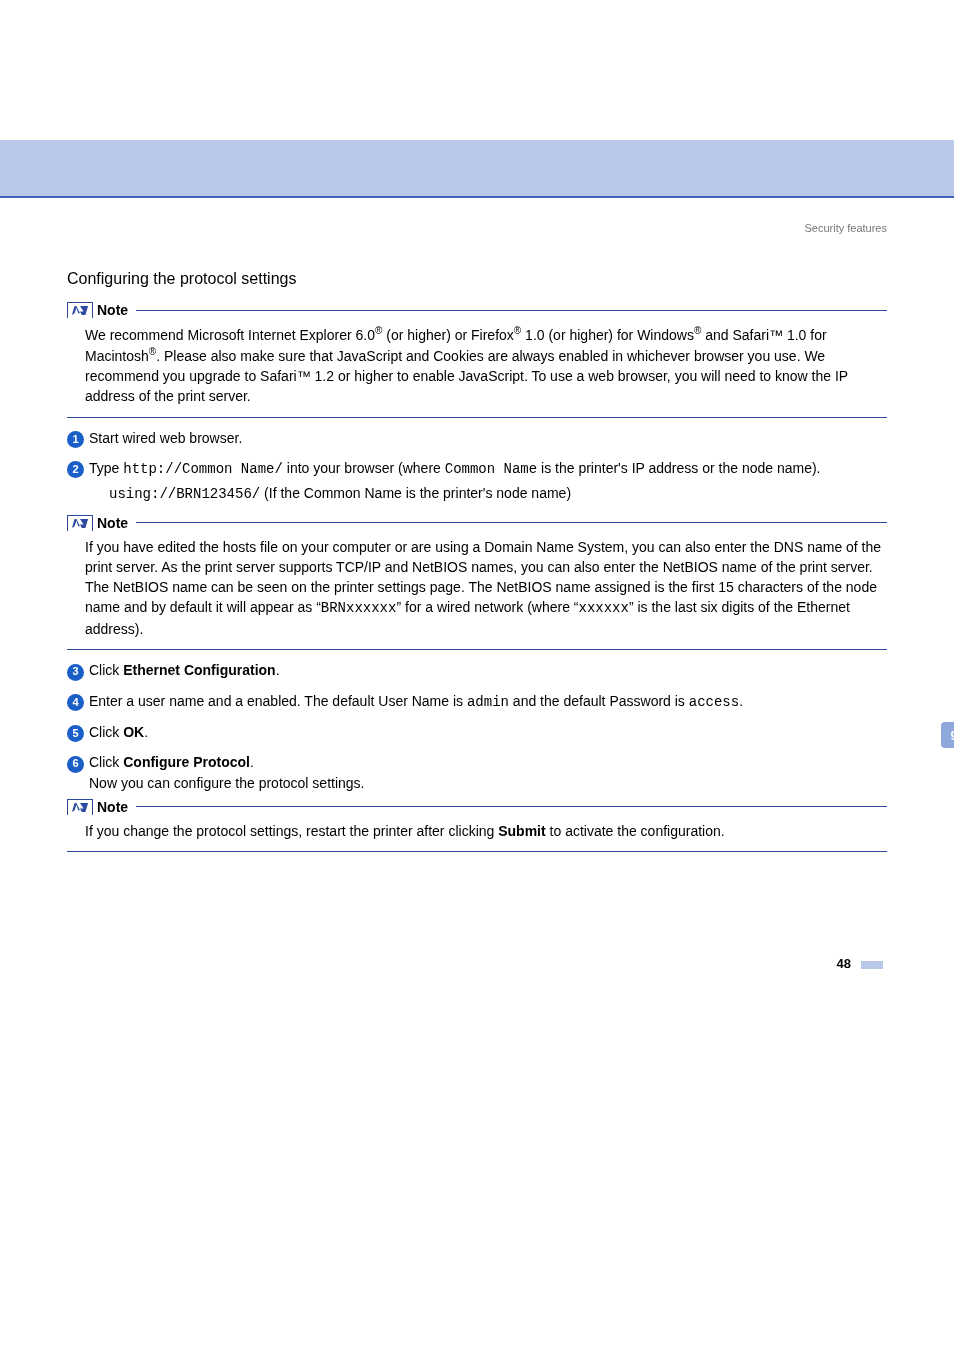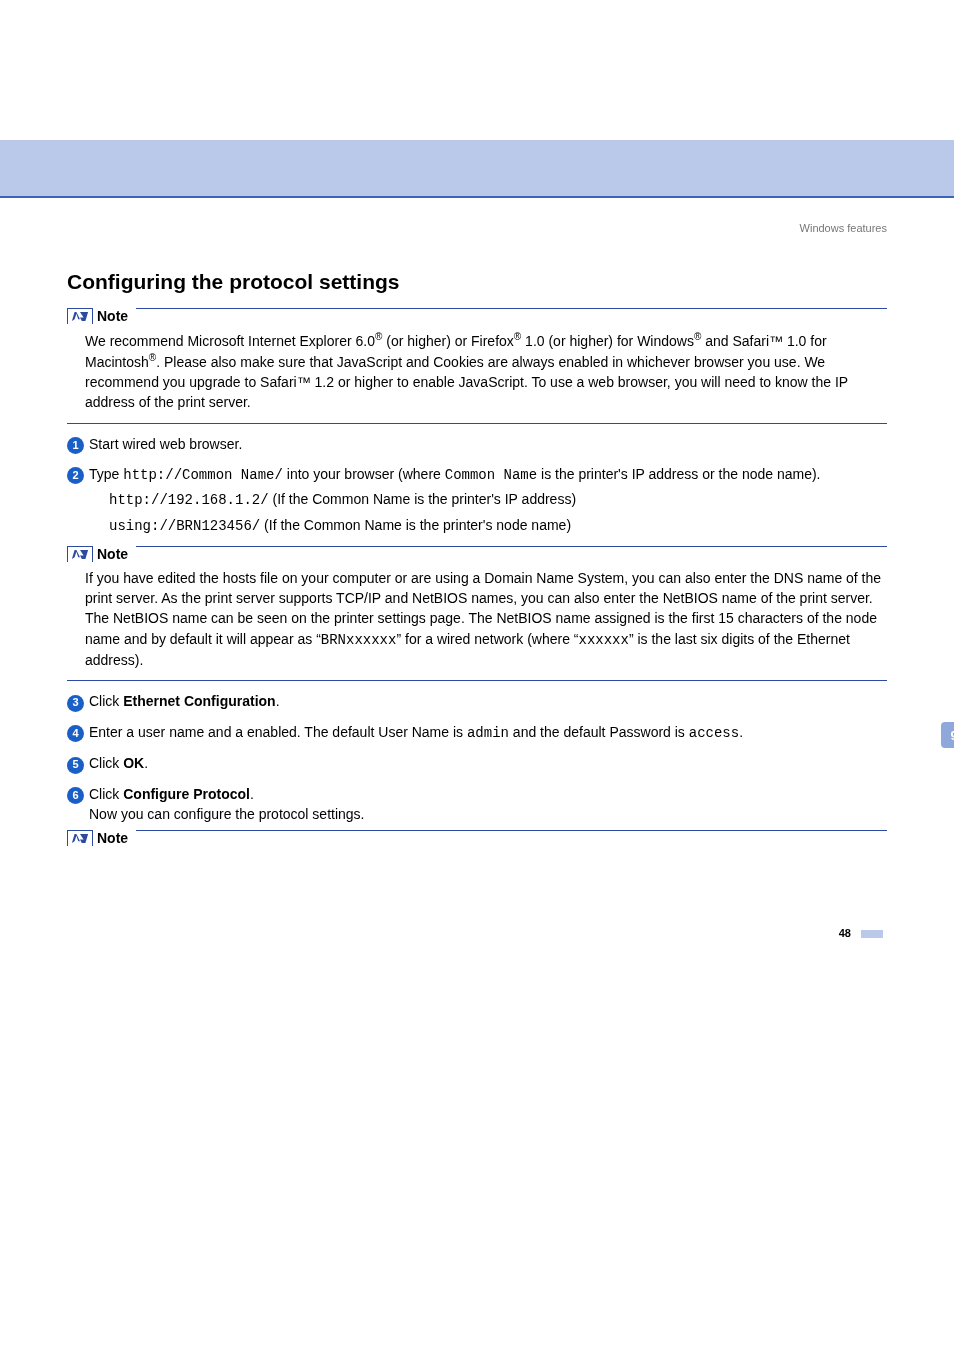--- a/index.html
+++ b/index.html
@@ -21,34 +21,35 @@
     padding: 0 20px;
     position: relative;
   }
   .section-breadcrumb {
     text-align: right;
     font-size: 11px;
     color: #777;
     margin-top: 24px;
   }
   .section-title {
-    font-weight: bold;
-    font-size: 21px;
+    font-weight: normal;
+    font-size: 16px;
     margin-top: 36px;
     margin-bottom: 14px;
   }
   .intro {
     line-height: 1.4;
     margin-bottom: 8px;
   }
   .note-block {
     margin: 6px 0 8px 0;
   }
   .note-header {
     display: flex;
+    align-items: center;
     margin-bottom: 2px;
   }
   .note-icon {
     border: 1.5px solid #2c4aa0;
     border-bottom-width: 0;
     padding: 1px 3px;
     display: inline-block;
     margin-right: 4px;
   }
   .note-icon svg { display: block; }
@@ -109,24 +110,24 @@
     border-radius: 4px;
     color: #fff;
     display: flex;
     align-items: center;
     justify-content: center;
     font-weight: bold;
     font-size: 13px;
   }
   .footer {
     position: relative;
-    margin-top: 81px;
+    margin-top: 104px;
     text-align: right;
     font-weight: bold;
-    font-size: 11px;
+    font-size: 13px;
     padding-right: 4px;
   }
   .footer .swatch {
     display:inline-block;
     width: 22px;
     height: 8px;
     background: #bac8ea;
     margin-left: 10px;
     vertical-align: middle;
   }
@@ -134,21 +135,21 @@
 </style>
 </head>
 <body>
 
 <div class="header-bar"></div>
 
 <div class="page">
 
   <div class="side-tab">9</div>
 
-  <div class="section-breadcrumb">Windows features</div>
+  <div class="section-breadcrumb">Security features</div>
 
   <div class="section-title">Configuring the protocol settings</div>
 
 
   <div class="note-block">
     <div class="note-header">
       <span class="note-icon">
         <svg width="18" height="13" viewBox="0 0 20 14">
             <path d="M1 12 L4 2 L6 2 L10 10 L8 10 L6 4 L4 10 Z M10 2 L19 2 L16 12 L12 12 L10 8 L14 8 L12 5 Z" fill="#2c4aa0"></path>
           </svg>
@@ -163,21 +164,20 @@
 
   <div class="step">
     <div class="step-num"><span class="circle">1</span></div>
     <div class="step-body">Start wired web browser.</div>
   </div>
 
   <div class="step">
     <div class="step-num"><span class="circle">2</span></div>
     <div class="step-body">
       <span>Type </span><span class="mono">http://Common Name/</span><span> into your browser (where </span><span class="mono">Common Name</span><span> is the printer's IP address or the node name).</span>
-      <div class="code-line"><span>http://192.168.1.2/</span><span class="suffix"> (If the Common Name is the printer's IP address)</span></div>
       <div class="code-line"><span>using://BRN123456/</span><span class="suffix"> (If the Common Name is the printer's node name)</span></div>
     </div>
   </div>
 
   <div class="note-block">
     <div class="note-header">
       <span class="note-icon">
         <svg width="18" height="13" viewBox="0 0 20 14">
             <path d="M1 12 L4 2 L6 2 L10 10 L8 10 L6 4 L4 10 Z M10 2 L19 2 L16 12 L12 12 L10 8 L14 8 L12 5 Z" fill="#2c4aa0"></path>
           </svg>
@@ -222,19 +222,22 @@
   <div class="note-block">
     <div class="note-header">
       <span class="note-icon">
         <svg width="18" height="13" viewBox="0 0 20 14">
             <path d="M1 12 L4 2 L6 2 L10 10 L8 10 L6 4 L4 10 Z M10 2 L19 2 L16 12 L12 12 L10 8 L14 8 L12 5 Z" fill="#2c4aa0"></path>
           </svg>
       </span>
       <span class="note-label">Note</span>
       <span class="note-line"></span>
     </div>
+    <div class="note-body">
+      <span>If you change the protocol settings, restart the printer after clicking </span><b>Submit</b><span> to activate the configuration.</span>
+    </div>
   </div>
 
   <div class="footer">
     <span>48</span><span class="swatch"></span>
   </div>
 
 </div>
 
 </body></html>

